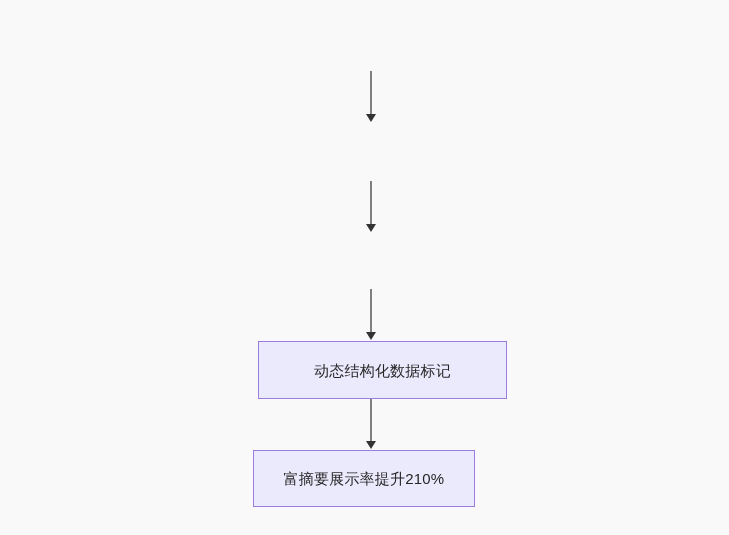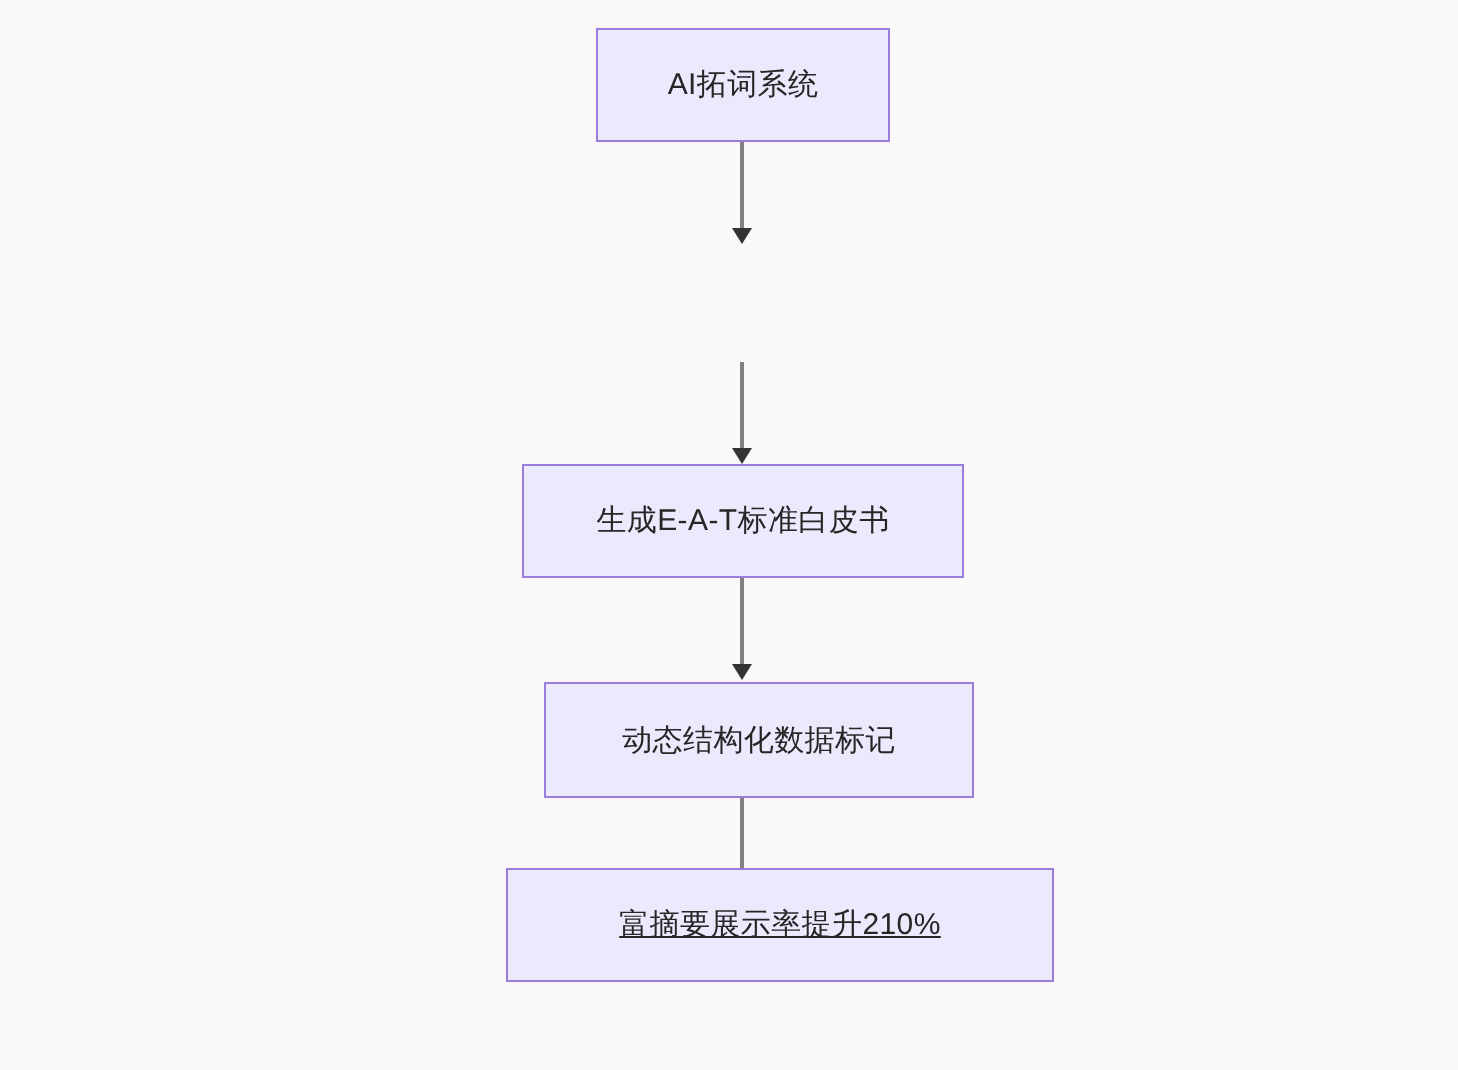--- a/index.html
+++ b/index.html
@@ -47,42 +47,36 @@
     border-left: 5px solid transparent;
     border-right: 5px solid transparent;
     border-top: 8px solid #333333;
   }
 </style>
 </head>
 <body>
 
 <div id="flowchart">
 
-  <div class="node" style="left:298px; top:14px; width:147px; height:57px;">
-    <span class="node-label">AI拓词系统</span>
-  </div>
 
   <div class="connector" style="left:370px; top:71px; height:45px;"></div>
   <div class="arrowhead" style="left:366px; top:114px;"></div>
 
 
   <div class="connector" style="left:370px; top:181px; height:45px;"></div>
   <div class="arrowhead" style="left:366px; top:224px;"></div>
 
-  <div class="node" style="left:261px; top:232px; width:221px; height:57px;">
-    <span class="node-label">生成E-A-T标准白皮书</span>
-  </div>
 
   <div class="connector" style="left:370px; top:289px; height:45px;"></div>
   <div class="arrowhead" style="left:366px; top:332px;"></div>
 
-  <div class="node" style="left:272px; top:341px; width:215px; height:58px;">
+  <div class="node" style="left:258px; top:341px; width:249px; height:58px;">
     <span class="node-label">动态结构化数据标记</span>
   </div>
 
   <div class="connector" style="left:370px; top:399px; height:44px;"></div>
   <div class="arrowhead" style="left:366px; top:441px;"></div>
 
-  <div class="node" style="left:253px; top:434px; width:274px; height:57px;text-decoration:underline;">
+  <div class="node" style="left:253px; top:450px; width:222px; height:57px;">
     <span class="node-label">富摘要展示率提升210%</span>
   </div>
 
 </div>
 
 </body></html>

